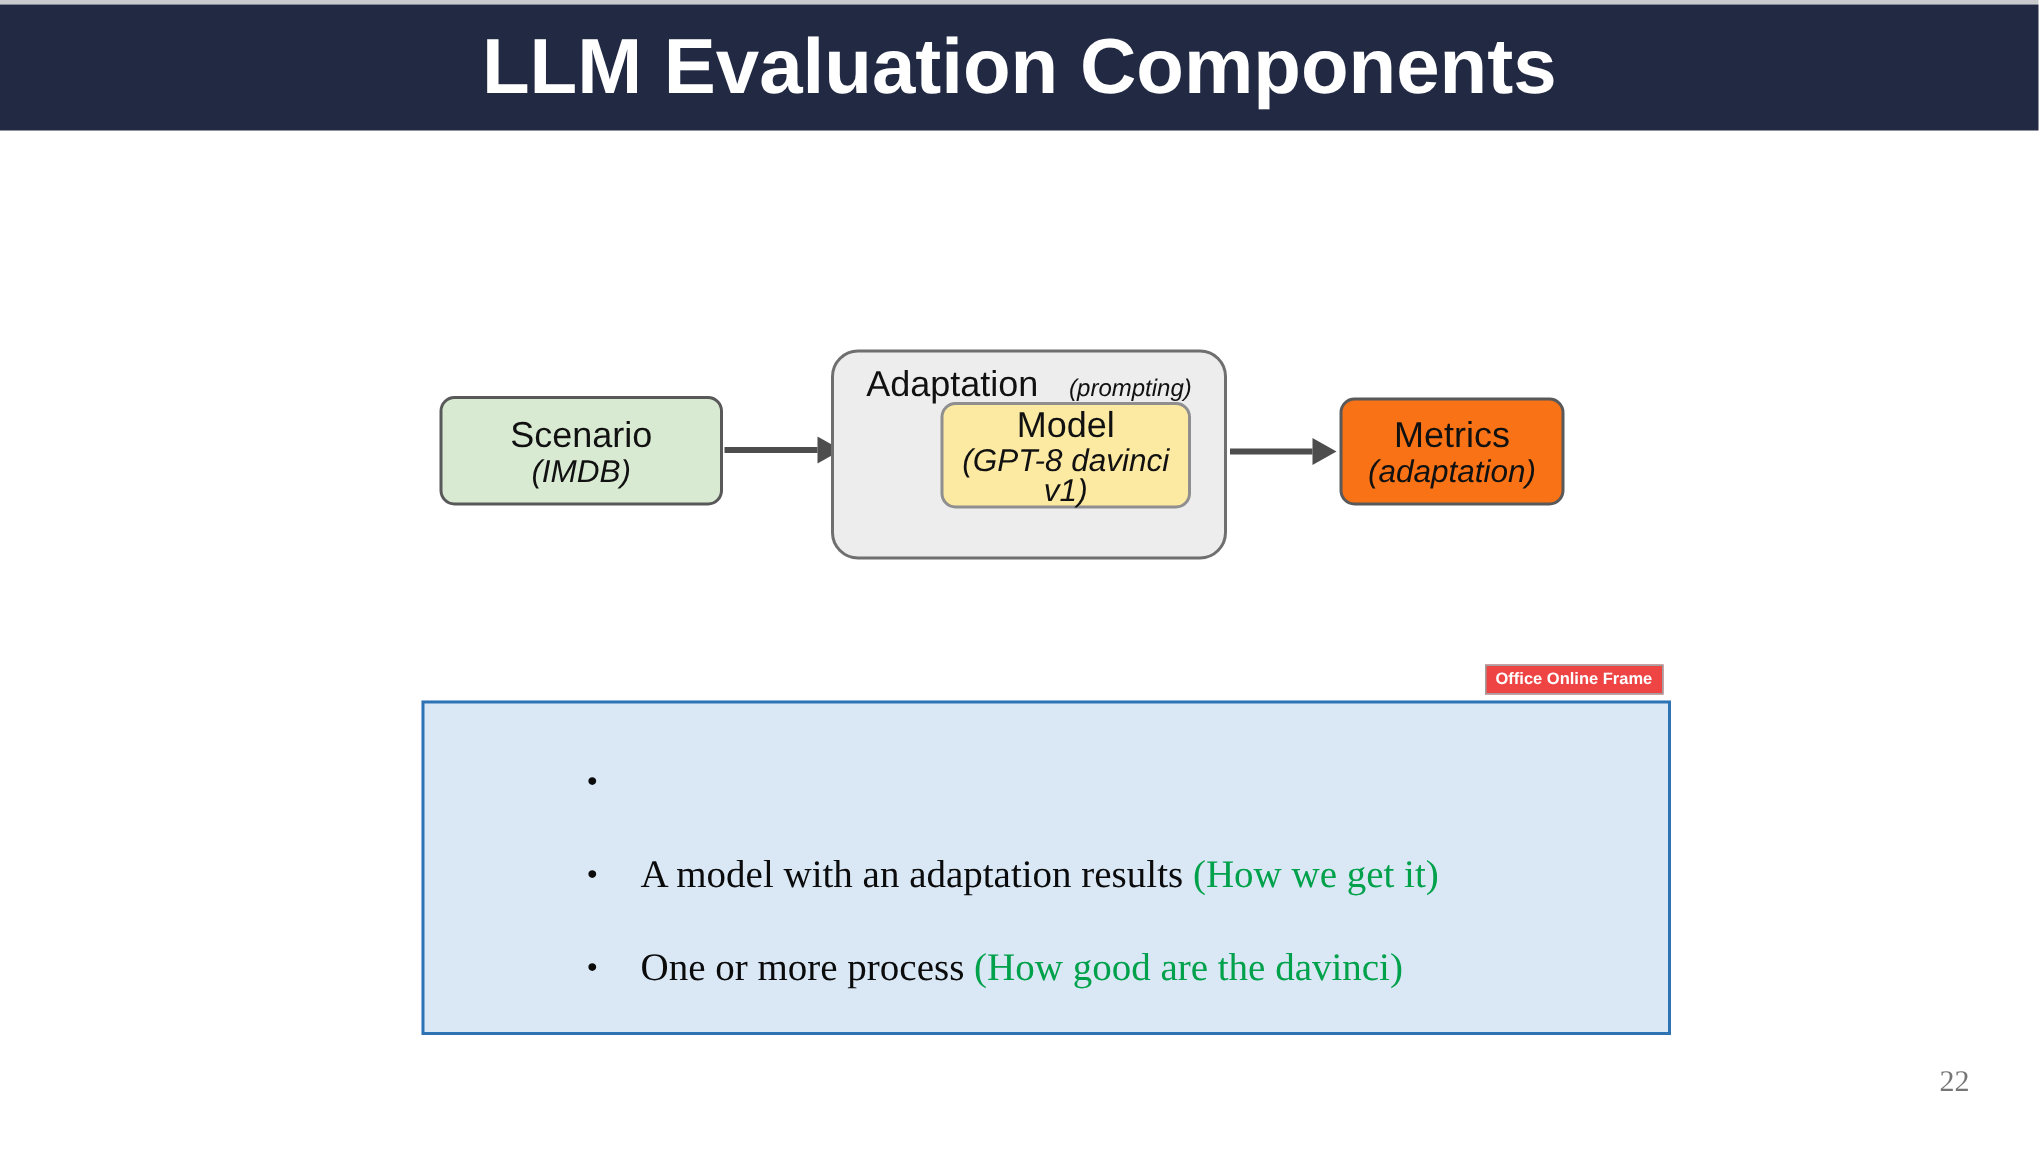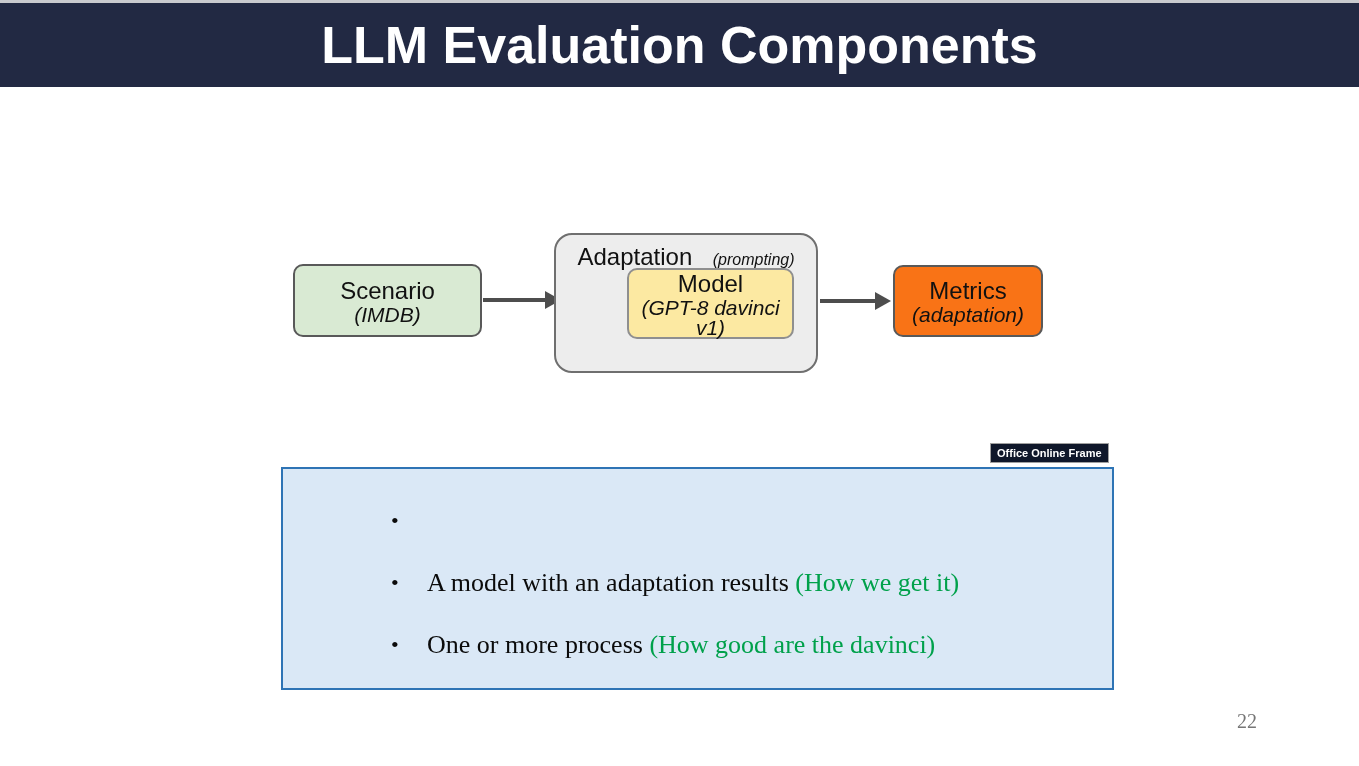--- a/index.html
+++ b/index.html
@@ -57,21 +57,21 @@
     border-bottom: 9px solid transparent;
   }
   .arrow1-line { left: 483px; top: 298px; width: 62px; }
   .arrow1-head { left: 545px; top: 291px; }
   .arrow2-line { left: 820px; top: 299px; width: 55px; }
   .arrow2-head { left: 875px; top: 292px; }
 
   
   .frame-badge {
     position: absolute; left: 990px; top: 443px; height: 20px; min-width: 118px;
-    background: #0f172a; border: 1px solid #a0a0a0; box-sizing: border-box;
+    background: #ef4444; border: 1px solid #a0a0a0; box-sizing: border-box;
     color: #ffffff; font-size: 11px; font-weight: 700;
     display: flex; align-items: center; justify-content: center;
     padding: 0 6px;
   }
 
   
   .panel {
     position: absolute; left: 281px; top: 467px; width: 833px; height: 223px;
     background: #dae8f6; border: 2px solid #2e74b5; box-sizing: border-box;
   }
@@ -79,21 +79,21 @@
     position: absolute; left: 108px; top: 36px;
     display: flex; flex-direction: column; gap: 30px;
     font-family: "Liberation Serif", serif;
     font-size: 26px; line-height: 32px; color: #0b0b0b;
   }
   .bullet-row { display: flex; }
   .bullet-glyph { width: 36px; flex: 0 0 36px; font-size: 22px; }
   .bullet-highlight { color: #00a14b; }
 
   .page-number {
-    position: absolute; left: 1225px; top: 710px; width: 44px;
+    position: absolute; left: 1281px; top: 710px; width: 44px;
     text-align: center; color: #767676; font-size: 20px;
     font-family: "Liberation Serif", serif;
   }
 </style>
 </head>
 <body>
 
 <div class="slide">
 
   <div class="top-strip"></div>

